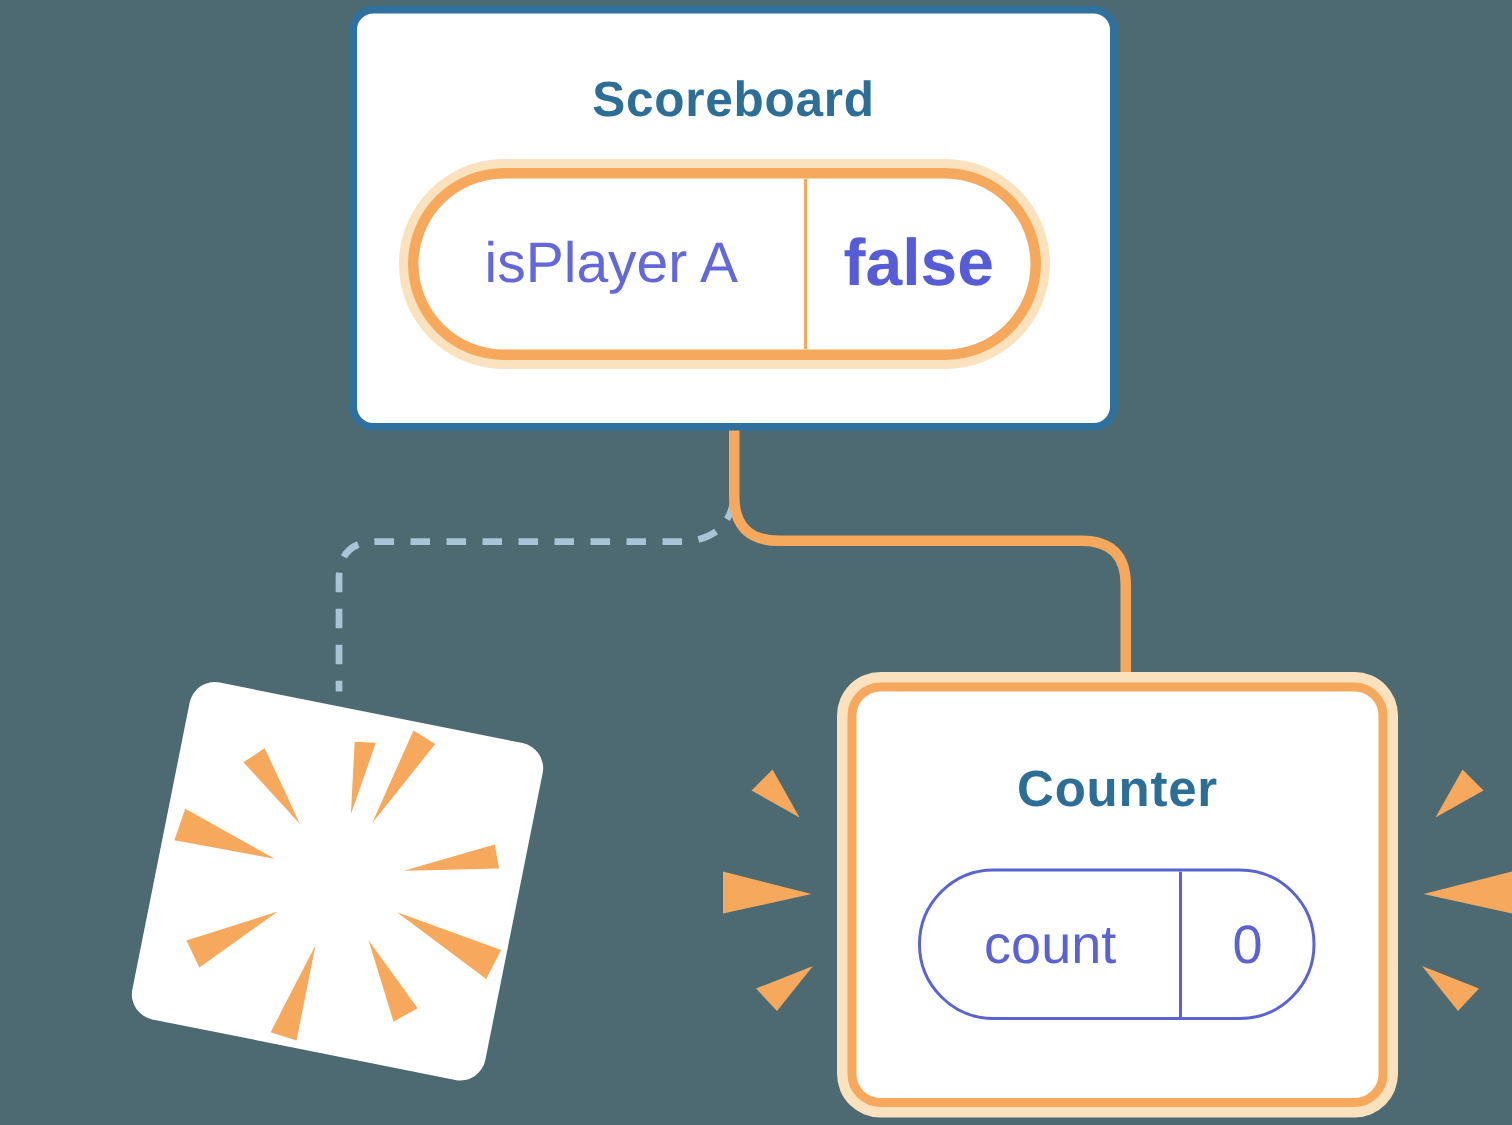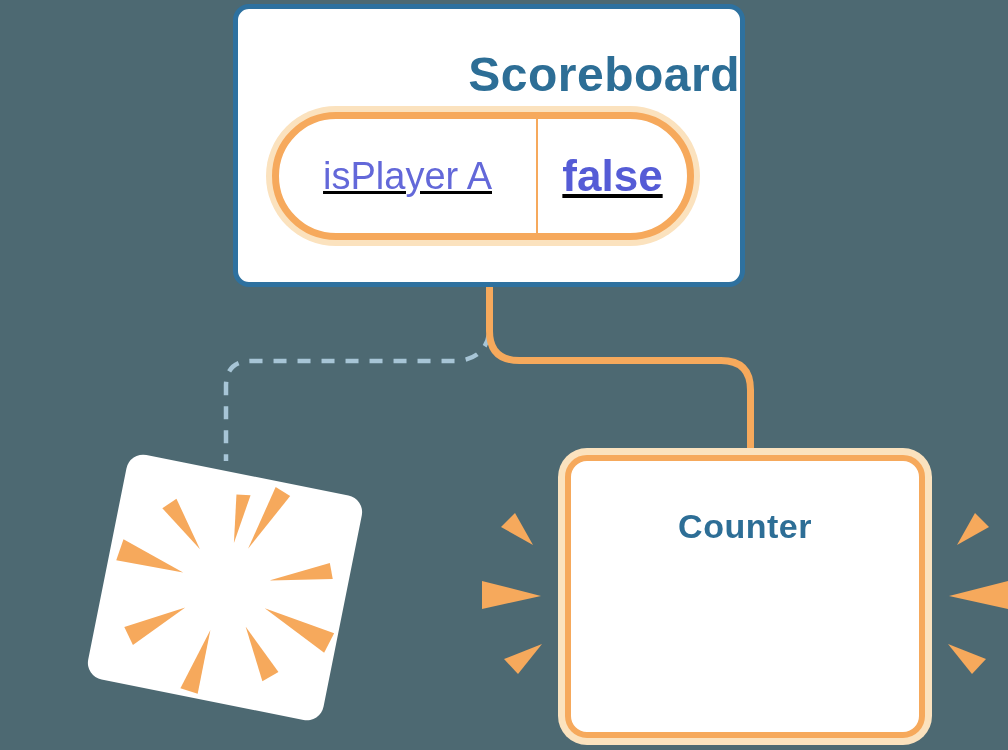--- a/index.html
+++ b/index.html
@@ -13,31 +13,30 @@
   
   .card { box-sizing:border-box; position:absolute; background:#fff; }
   .scoreboard {
     left:233px; top:4px; width:512px; height:283px;
     border:5px solid #2e719f; border-radius:16px;
   }
   .card-title {
     text-align:center; font-weight:bold; color:#2d6e96;
     letter-spacing:0.5px;
   }
-  .scoreboard .card-title { margin-top:38px; font-size:48px;text-align:right; }
+  .scoreboard .card-title { margin-top:38px; font-size:33px; }
 
   .pill {
     box-sizing:border-box; position:absolute; display:flex;
     background:#fff; overflow:hidden;
   }
   .pill-orange {
     left:34px; top:103px; width:422px; height:128px;
     border:7px solid #f6a95c; border-radius:70px;
     box-shadow:0 0 0 6px #fbe2be;
-    text-decoration:underline;
   }
   .pill-seg {
     display:flex; align-items:center; justify-content:center;
   }
   .pill-orange .pill-label {
     flex:0 0 63%; border-right:2px solid #f6a95c;
     font-size:38px; color:#6368d9;
   }
   .pill-orange .pill-value {
     flex:1; font-size:44px; font-weight:bold; color:#555cd6;
@@ -116,15 +115,19 @@
   <div class="card scoreboard">
     <div class="card-title">Scoreboard</div>
     <div class="pill pill-orange">
       <div class="pill-seg pill-label">isPlayer A</div>
       <div class="pill-seg pill-value">false</div>
     </div>
   </div>
 
   <div class="card counter">
     <div class="card-title">Counter</div>
+    <div class="pill pill-purple">
+      <div class="pill-seg pill-label">count</div>
+      <div class="pill-seg pill-value">0</div>
+    </div>
   </div>
 
 </div>
 
 </body></html>

